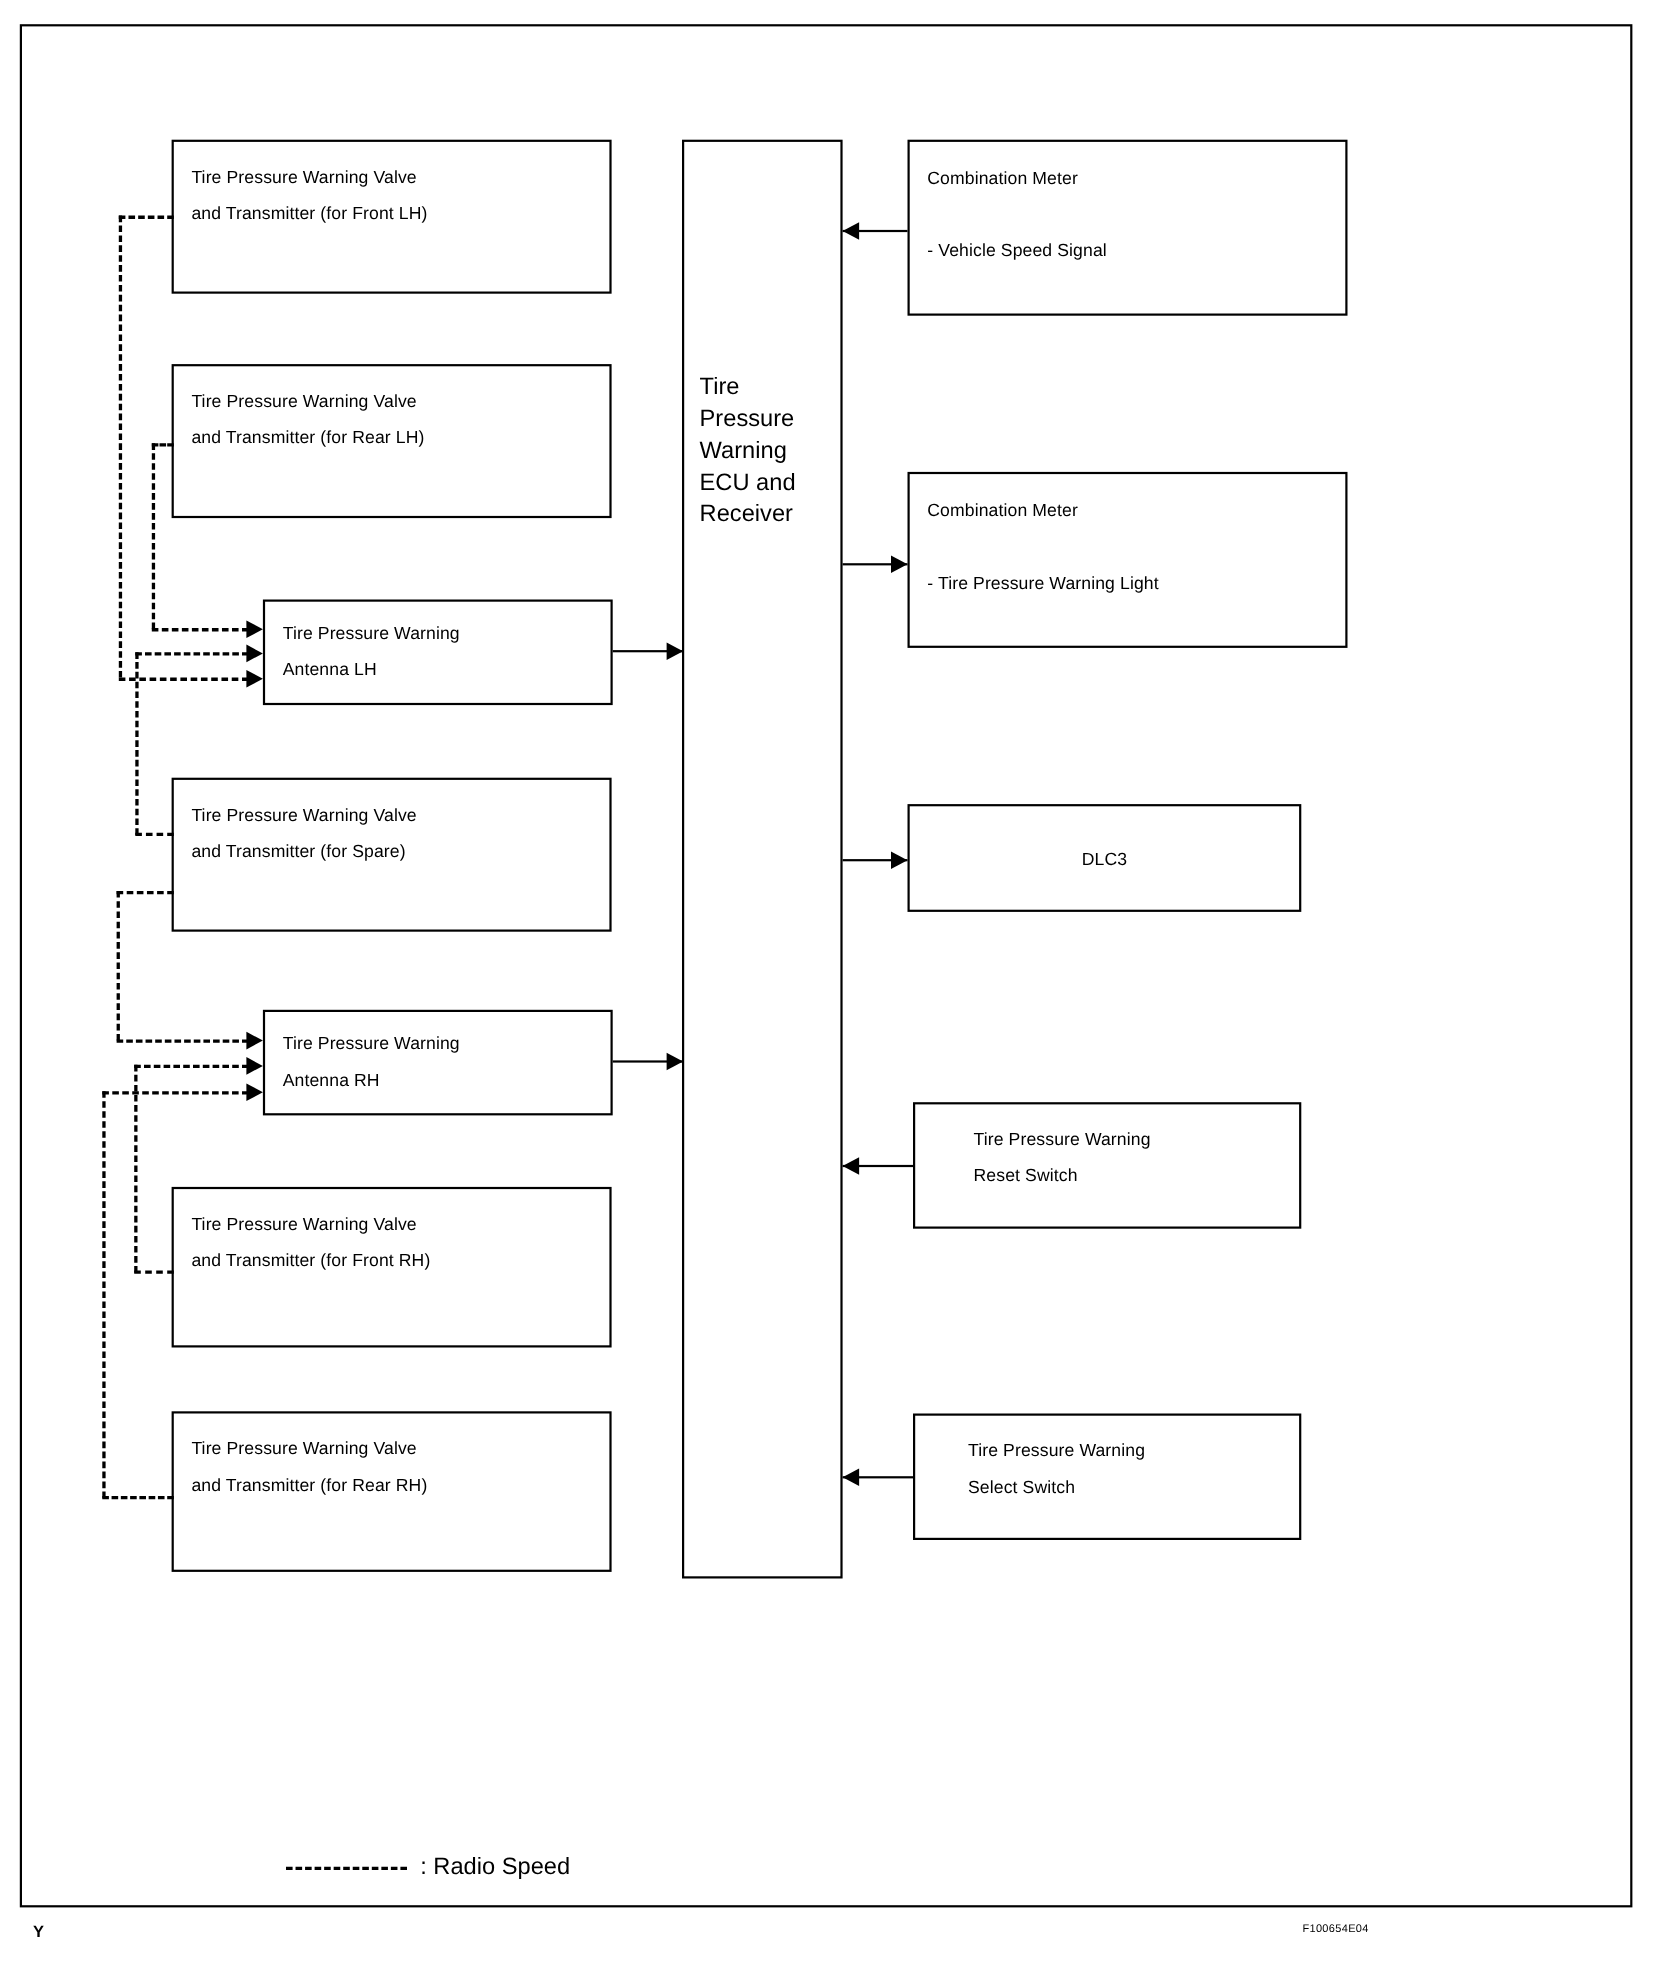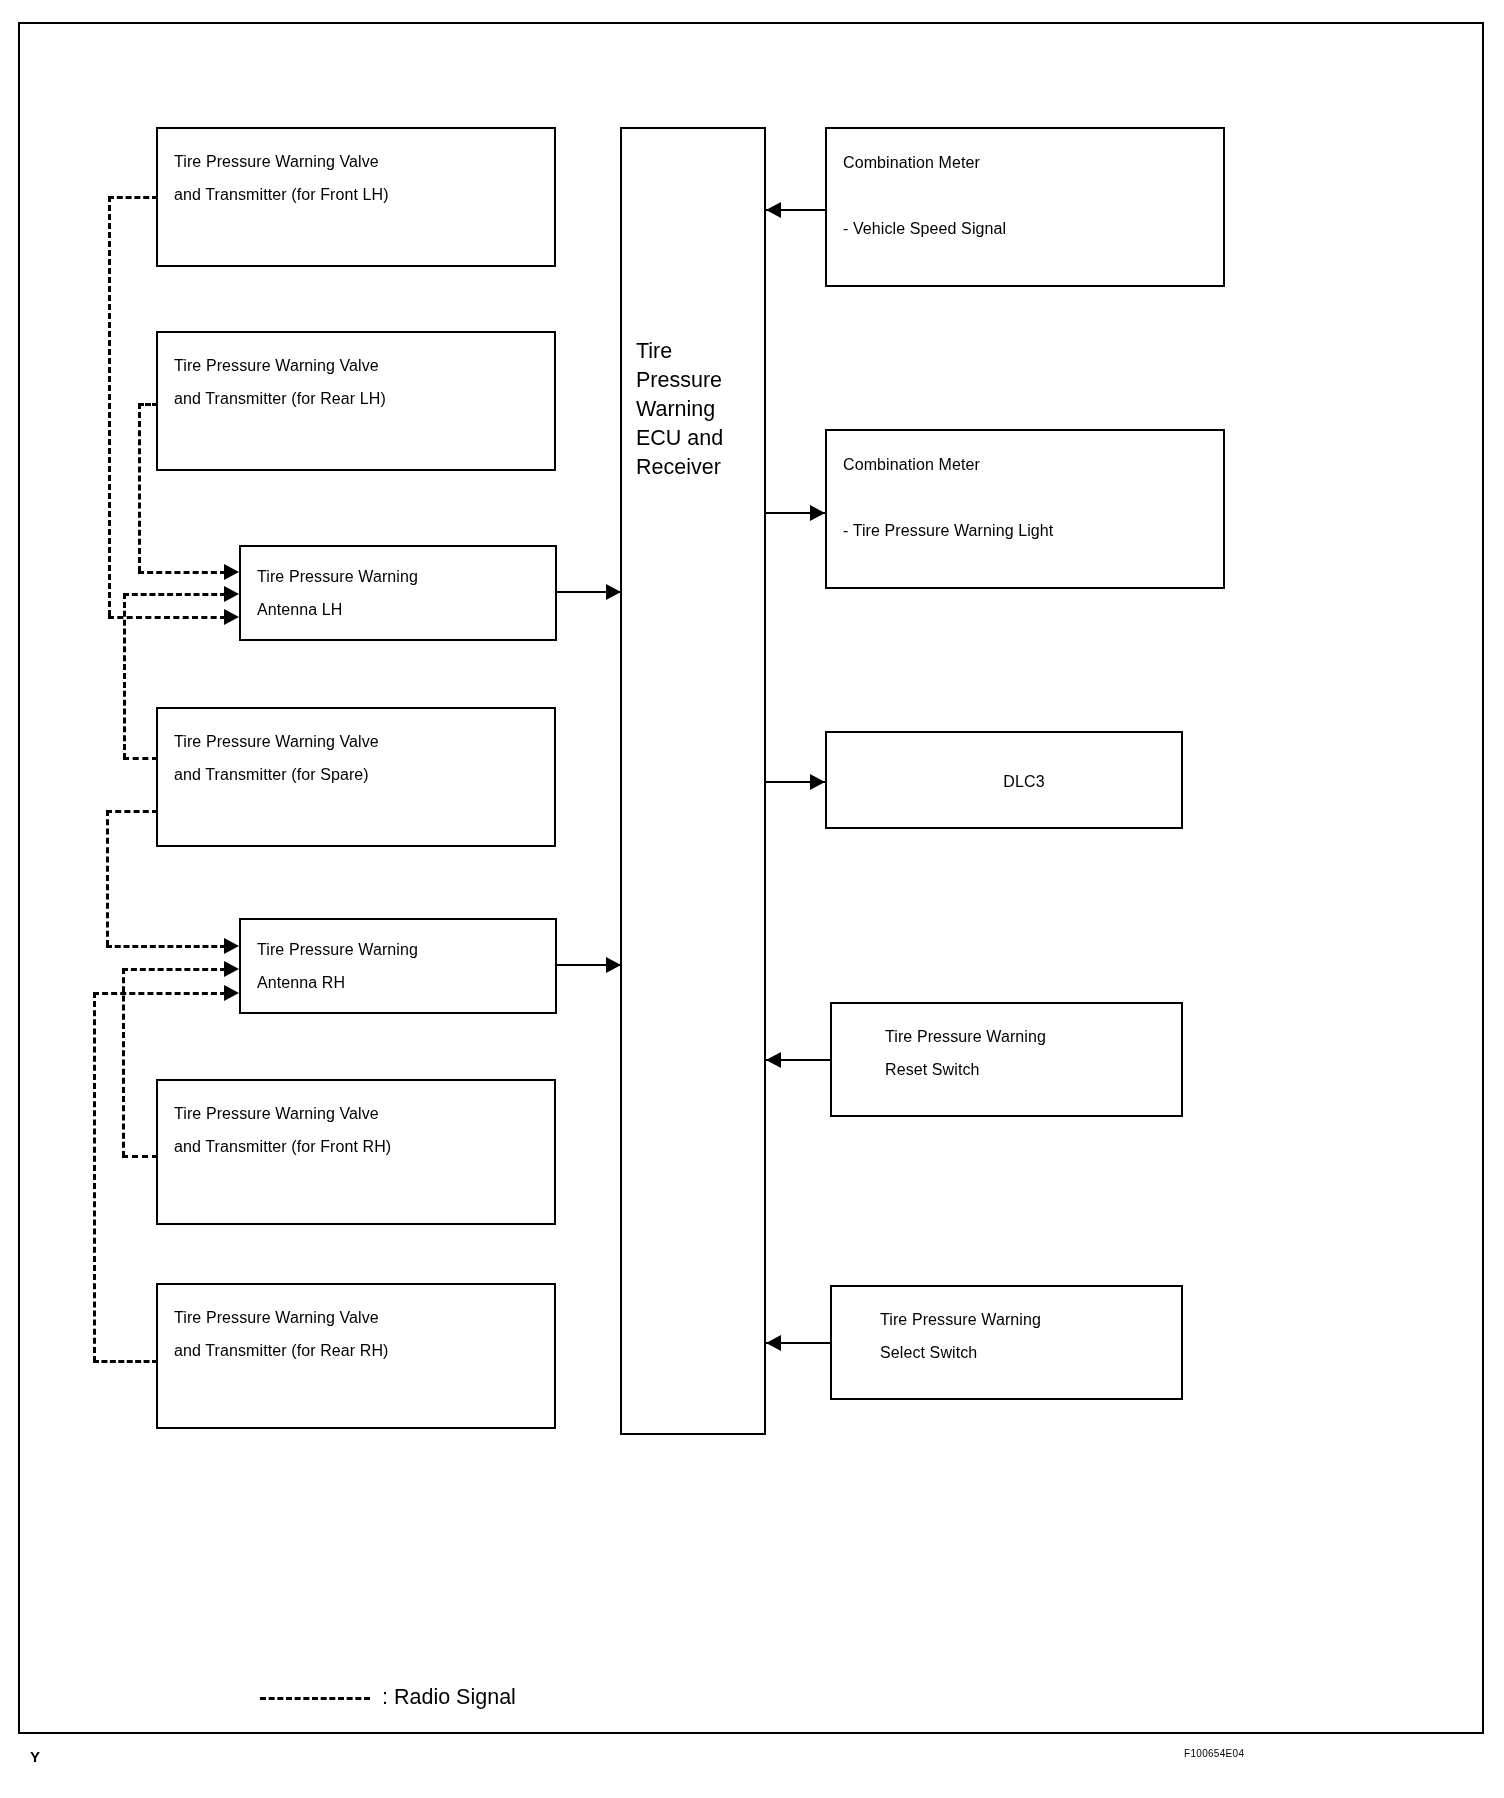--- a/index.html
+++ b/index.html
@@ -1,21 +1,21 @@
 <!DOCTYPE html>
 <html><head>
 <meta charset="utf-8">
 <style>
   html,body{margin:0;padding:0;background:#fff;}
   body{font-family:"Liberation Sans",sans-serif;color:#000;}
   #page{position:relative;width:1504px;height:1798px;background:#fff;overflow:hidden;}
   .frame{position:absolute;left:18px;top:22px;width:1466px;height:1712px;border:2px solid #000;box-sizing:border-box;}
   .box{position:absolute;border:2px solid #000;box-sizing:border-box;background:#fff;}
   .box .txt{position:absolute;left:16px;font-size:16px;line-height:33px;white-space:pre-line;letter-spacing:.1px;}
-  .box .txt.ctr{left:0;width:100%;text-align:center;margin-left:20px;}
+  .box .txt.ctr{left:0;width:100%;text-align:center;}
   .ecu{position:absolute;border:2px solid #000;box-sizing:border-box;background:#fff;}
   .ecu .txt{position:absolute;left:14px;top:22px;font-size:21.5px;line-height:29px;white-space:pre-line;}
   
   .sline{position:absolute;background:#000;height:2px;}
   .arrR{position:absolute;width:0;height:0;border-top:8px solid transparent;border-bottom:8px solid transparent;border-left:15px solid #000;}
   .arrL{position:absolute;width:0;height:0;border-top:8px solid transparent;border-bottom:8px solid transparent;border-right:15px solid #000;}
   
   .dh{position:absolute;height:0;border-top:3px dashed #000;}
   .dv{position:absolute;width:0;border-left:3px dashed #000;}
   .legend{position:absolute;font-size:21.5px;}
@@ -145,18 +145,18 @@
   <div class="dh" style="left:122px;top:968px;width:104px;"></div>
   <div class="arrR" style="left:224px;top:961px;"></div>
 
   <div class="dh" style="left:93px;top:1360px;width:65px;"></div>
   <div class="dv" style="left:93px;top:992px;height:370px;"></div>
   <div class="dh" style="left:93px;top:992px;width:133px;"></div>
   <div class="arrR" style="left:224px;top:985px;"></div>
 
   <div class="legend" style="left:260px;top:1685px;width:420px;height:30px;">
     <div class="dash"></div>
-    <div class="lbl">: Radio Signal</div>
+    <div class="lbl">: Radio Speed</div>
   </div>
 
   <div class="corner" style="left:30px;top:1748px;">Y</div>
   <div class="code" style="left:1184px;top:1748px;">F100654E04</div>
 </div>
 
 </body></html>

